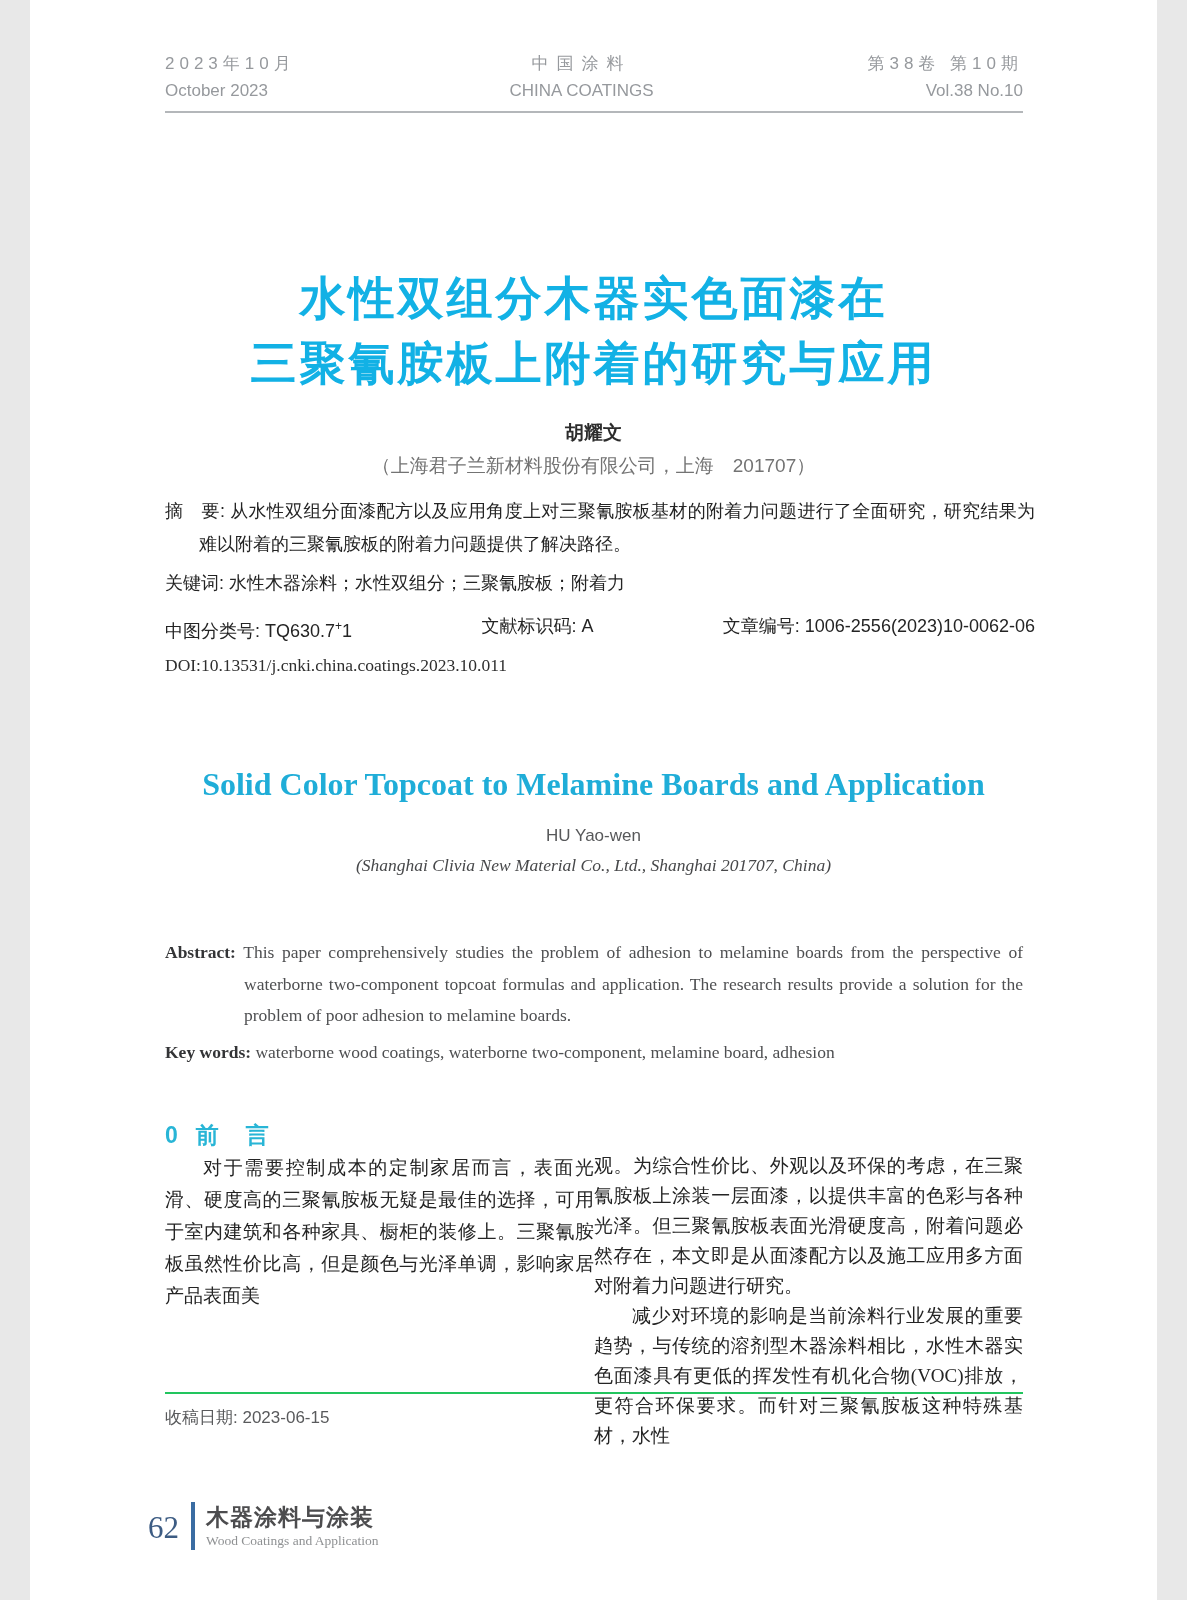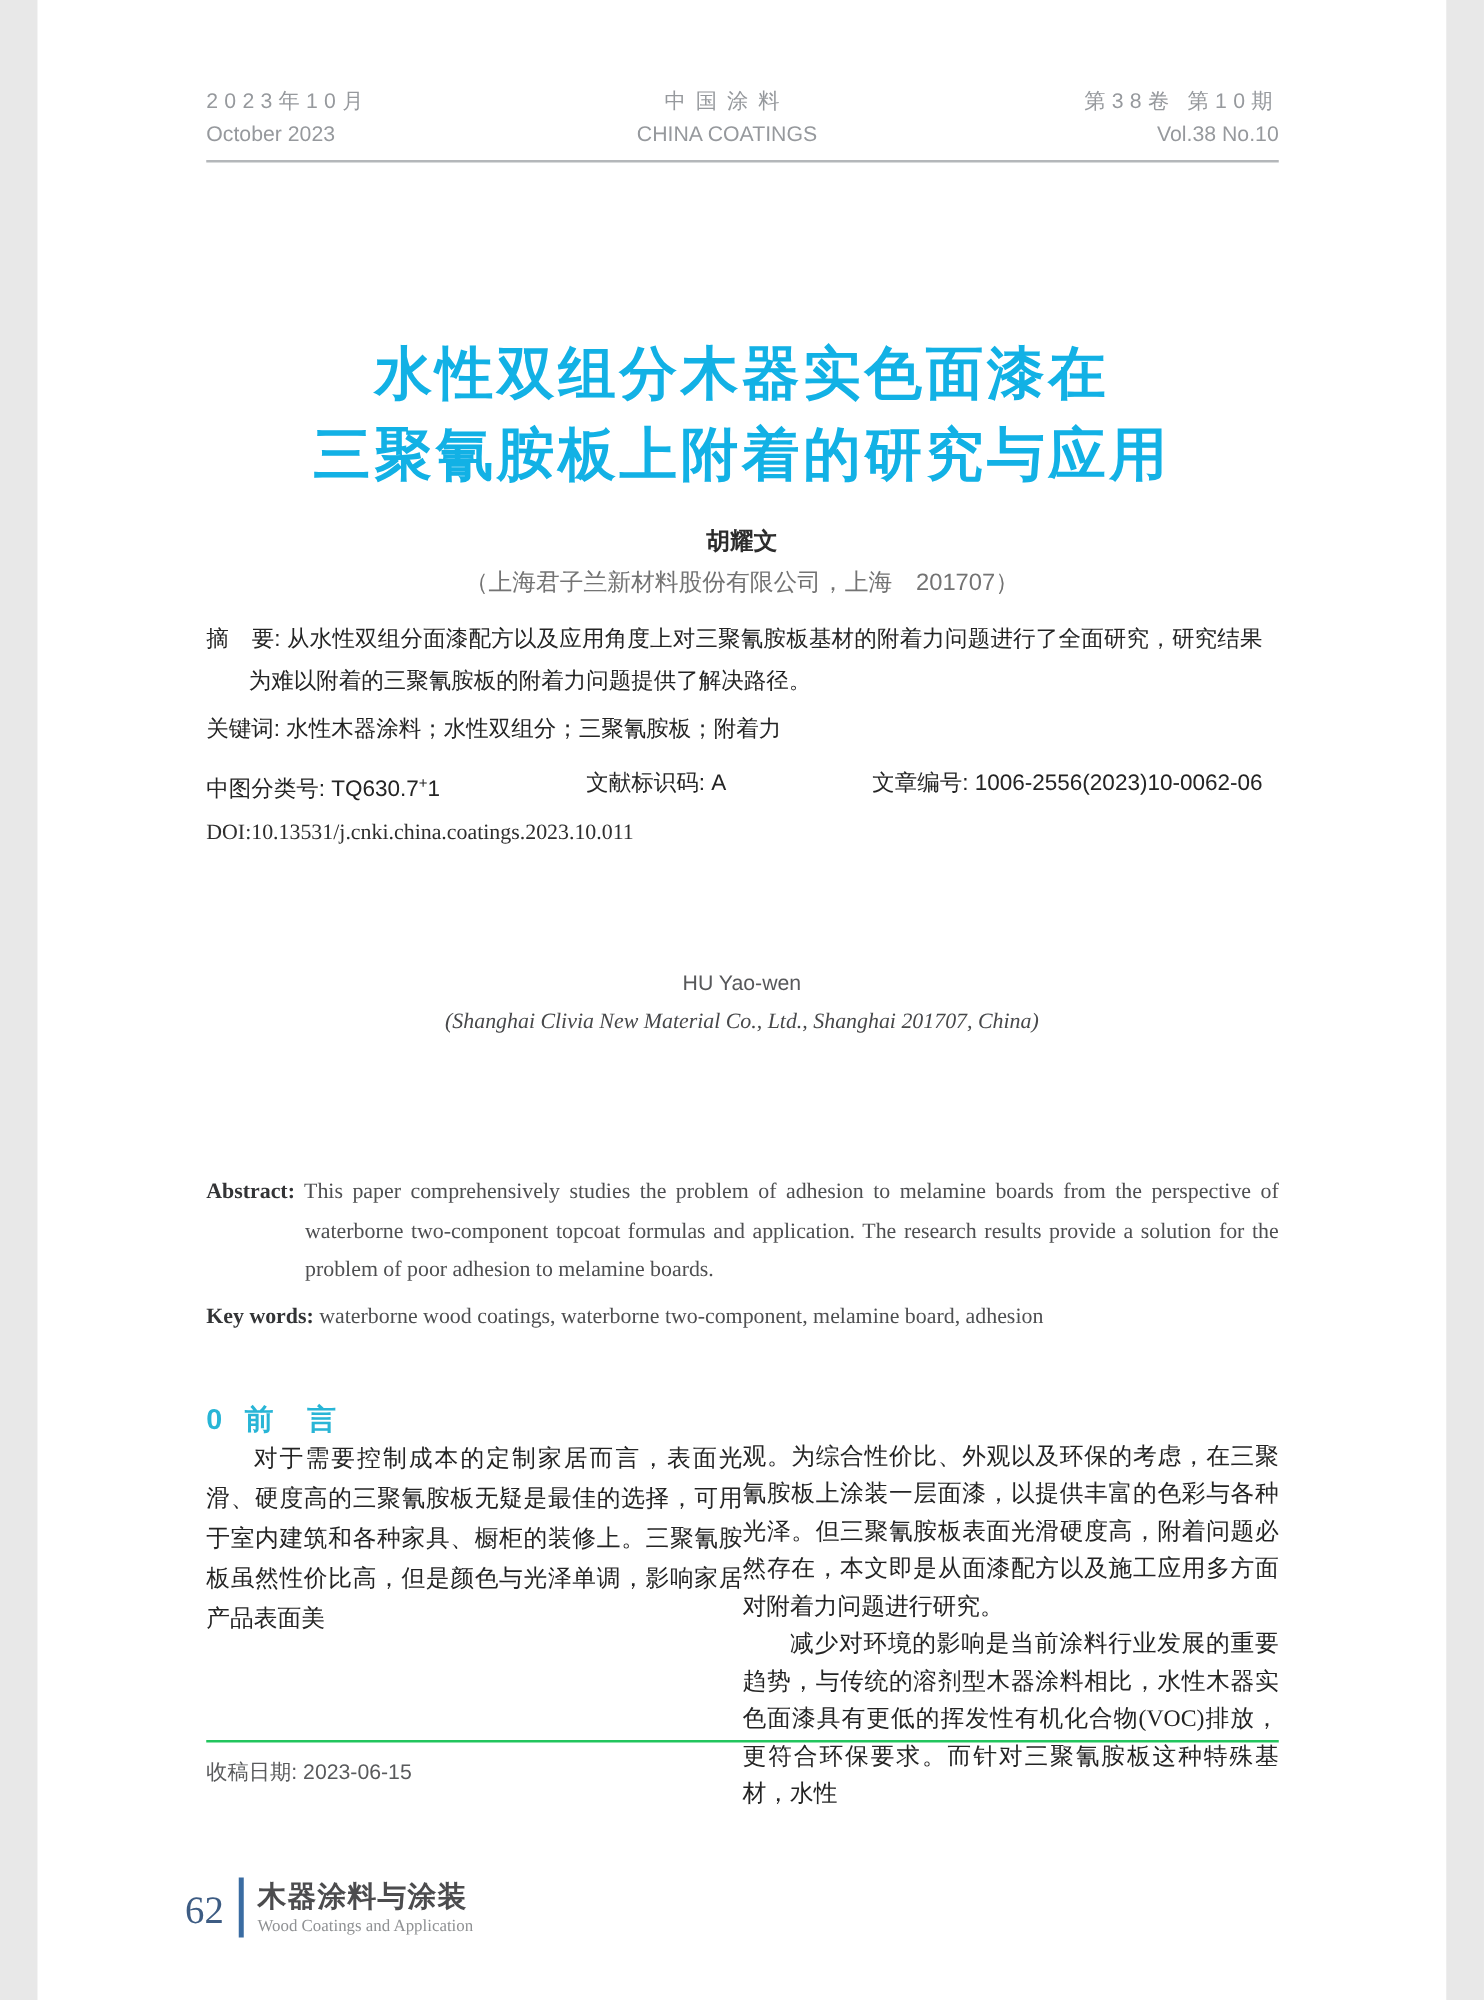--- a/index.html
+++ b/index.html
@@ -17,36 +17,36 @@
   
   .jheader {
     position:absolute; top:50px; left:135px; right:134px;
     display:flex; justify-content:space-between; align-items:flex-end;
     color:#96999d; font-size:17px; line-height:1.6;
     border-bottom:2px solid #b4b7ba; padding-bottom:7px;
   }
   .jheader .cell { display:flex; flex-direction:column; }
   .jheader .c-left  { text-align:left; }
   .jheader .c-mid   { text-align:center; }
-  .jheader .c-right { text-align:right;margin-top:17px; }
+  .jheader .c-right { text-align:right; }
   .jheader .cn { letter-spacing:5px; }
   .jheader .c-mid .cn { letter-spacing:8px; }
 
   
   .cn-title-block { position:absolute; top:266px; left:100px; right:100px; text-align:center; }
   .cn-title {
     font-size:46px; font-weight:bold; color:#12b1e5;
     line-height:65px; letter-spacing:3px;
     font-family:"Liberation Sans", sans-serif;
   }
   .cn-author { margin-top:24px; font-size:19px; font-weight:bold; color:#2c2c2c; }
   .cn-affil  { margin-top:7px;  font-size:19px; color:#737373; }
 
   
-  .cn-meta { position:absolute; top:495px; left:135px; right:147px; font-size:18px; color:#242424; }
+  .cn-meta { position:absolute; top:495px; left:135px; right:122px; font-size:18px; color:#242424; }
   .cn-abstract { line-height:33px; text-align:justify; padding-left:34px; text-indent:-34px; }
   .cn-keywords { margin-top:6px; line-height:33px; }
   .cn-class-row { margin-top:11px; display:flex; justify-content:space-between; line-height:30px; }
   .cn-class-row sup { font-size:12px; vertical-align:super; }
   .doi-line { margin-top:9px; font-family:"Liberation Serif", serif; font-size:17.5px; color:#2e2e2e; }
 
   
   .en-title-block { position:absolute; top:760px; left:80px; right:80px; text-align:center; }
   .en-title {
     font-family:"Liberation Serif", serif;
@@ -141,20 +141,21 @@
     <div class="cn-class-row">
       <span><span>中图分类号: TQ630.7</span><sup>+</sup><span>1</span></span>
       <span>文献标识码: A</span>
       <span>文章编号: 1006-2556(2023)10-0062-06</span>
     </div>
     <div class="doi-line">DOI:10.13531/j.cnki.china.coatings.2023.10.011</div>
   </div>
 
   <div class="en-title-block">
     <h2 class="en-title">
+      <div>Solid Color Topcoat to Melamine Boards and Application</div>
     </h2>
     <div class="en-author">HU Yao-wen</div>
     <div class="en-affil">(Shanghai Clivia New Material Co., Ltd., Shanghai 201707, China)</div>
   </div>
 
   <div class="en-meta">
     <p class="en-abstract"><span class="lbl">Abstract:</span><span> This paper comprehensively studies the problem of adhesion to melamine boards from the perspective of waterborne two-component topcoat formulas and application. The research results provide a solution for the problem of poor adhesion to melamine boards.</span></p>
     <p class="en-keywords"><span class="lbl">Key words:</span><span> waterborne wood coatings, waterborne two-component, melamine board, adhesion</span></p>
   </div>
 

